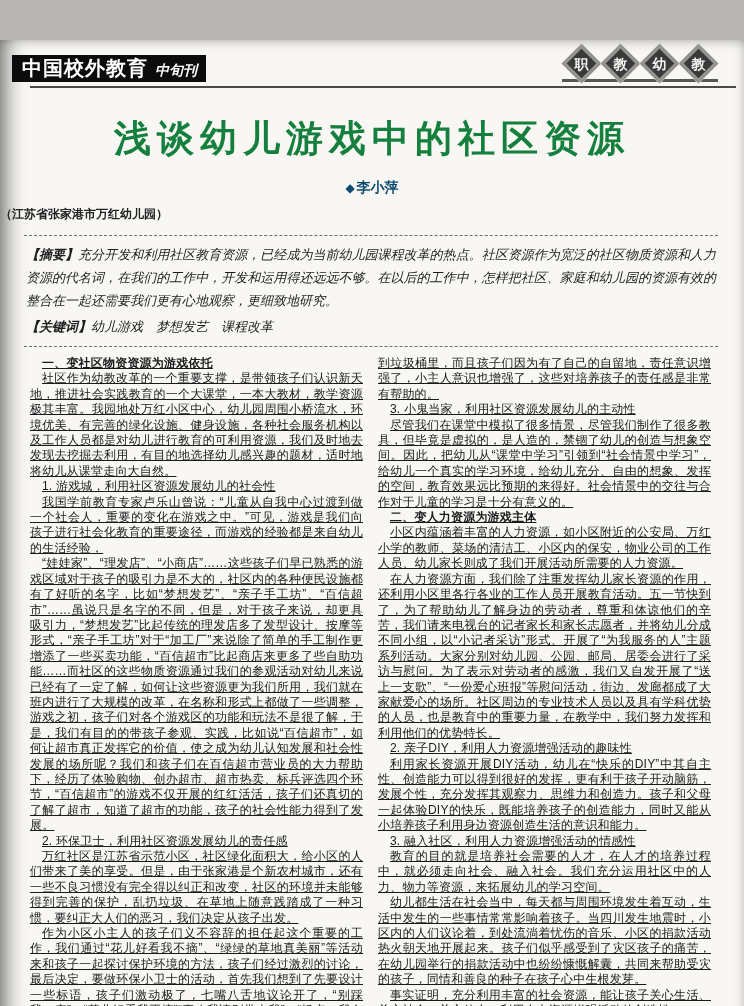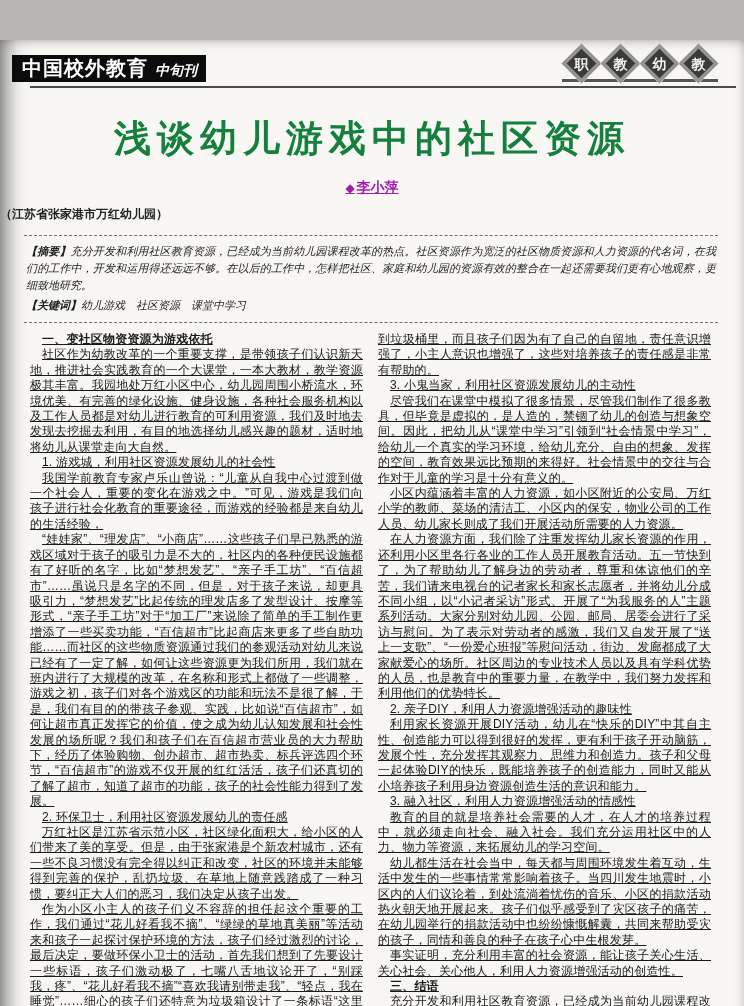--- a/index.html
+++ b/index.html
@@ -58,36 +58,36 @@
     margin:4px 8px 0 30px;
   }
   
   .title{
     text-align:center;
     font-family:"Liberation Serif","DejaVu Serif",serif;
     font-weight:bold;font-size:37px;letter-spacing:6px;
     margin:26px 0 0 0;color:#15803d;
   }
   .author{
-    text-align:center;font-size:14px;margin-top:15px;font-weight:bold;color:#a21caf;text-decoration:underline;
+    text-align:center;font-size:14px;margin-top:15px;font-weight:bold;color:#0c4a6e;
   }
   .author .marker{font-size:12px;margin-right:2px;}
   .affil{
     text-align:left;font-size:12px;margin-top:9px;font-weight:bold;
     font-family:"Liberation Serif","DejaVu Serif",serif;color:#222;
   }
   
   .abstract{
     margin:12px 26px 0 24px;
     border-top:1px dashed #6f6f6d;
     border-bottom:1px dashed #6f6f6d;
     padding:7px 2px 8px 2px;
     font-family:"Liberation Serif","DejaVu Serif",serif;
     font-style:italic;
-    font-size:11px;line-height:17px;
+    font-size:13px;line-height:23px;
     text-align:justify;color:#1d1d1d;
   }
   .abstract p{margin:0;}
   .abstract .kw{margin-top:3px;}
   .abstract .lbl{font-weight:bold;font-style:italic;}
   
   .columns{
     display:flex;gap:15px;
     padding:9px 28px 0 30px;
   }
@@ -145,39 +145,40 @@
   <h1 class="title">浅谈幼儿游戏中的社区资源</h1>
 
   <div class="author">
     <span class="marker">◆</span><span>李小萍</span>
   </div>
 
   <div class="affil">（江苏省张家港市万红幼儿园）</div>
 
   <section class="abstract">
     <p><span class="lbl">【摘要】</span><span>充分开发和利用社区教育资源，已经成为当前幼儿园课程改革的热点。社区资源作为宽泛的社区物质资源和人力资源的代名词，在我们的工作中，开发和运用得还远远不够。在以后的工作中，怎样把社区、家庭和幼儿园的资源有效的整合在一起还需要我们更有心地观察，更细致地研究。</span></p>
-    <p class="kw"><span class="lbl">【关键词】</span><span>幼儿游戏　社区资源　课堂中学习</span></p>
+    <p class="kw"><span class="lbl">【关键词】</span><span>幼儿游戏　梦想发艺　课程改革</span></p>
   </section>
 
   <main class="columns">
     <div class="col">
         <div class="blk h2">一、变社区物资资源为游戏依托</div>
         <div class="blk p">社区作为幼教改革的一个重要支撑，是带领孩子们认识新天地，推进社会实践教育的一个大课堂，一本大教材，教学资源极其丰富。我园地处万红小区中心，幼儿园周围小桥流水，环境优美、有完善的绿化设施、健身设施，各种社会服务机构以及工作人员都是对幼儿进行教育的可利用资源，我们及时地去发现去挖掘去利用，有目的地选择幼儿感兴趣的题材，适时地将幼儿从课堂走向大自然。</div>
         <div class="blk h3">1. 游戏城，利用社区资源发展幼儿的社会性</div>
         <div class="blk p">我国学前教育专家卢乐山曾说：“儿童从自我中心过渡到做一个社会人，重要的变化在游戏之中。”可见，游戏是我们向孩子进行社会化教育的重要途径，而游戏的经验都是来自幼儿的生活经验，</div>
         <div class="blk p">“娃娃家”、“理发店”、“小商店”……这些孩子们早已熟悉的游戏区域对于孩子的吸引力是不大的，社区内的各种便民设施都有了好听的名字，比如“梦想发艺”、“亲子手工坊”、“百信超市”……虽说只是名字的不同，但是，对于孩子来说，却更具吸引力，“梦想发艺”比起传统的理发店多了发型设计、按摩等形式，“亲子手工坊”对于“加工厂”来说除了简单的手工制作更增添了一些买卖功能，“百信超市”比起商店来更多了些自助功能……而社区的这些物质资源通过我们的参观活动对幼儿来说已经有了一定了解，如何让这些资源更为我们所用，我们就在班内进行了大规模的改革，在名称和形式上都做了一些调整，游戏之初，孩子们对各个游戏区的功能和玩法不是很了解，于是，我们有目的的带孩子参观、实践，比如说“百信超市”，如何让超市真正发挥它的价值，使之成为幼儿认知发展和社会性发展的场所呢？我们和孩子们在百信超市营业员的大力帮助下，经历了体验购物、创办超市、超市热卖、标兵评选四个环节，“百信超市”的游戏不仅开展的红红活活，孩子们还真切的了解了超市，知道了超市的功能，孩子的社会性能力得到了发展。</div>
         <div class="blk h3">2. 环保卫士，利用社区资源发展幼儿的责任感</div>
         <div class="blk p">万红社区是江苏省示范小区，社区绿化面积大，给小区的人们带来了美的享受。但是，由于张家港是个新农村城市，还有一些不良习惯没有完全得以纠正和改变，社区的环境并未能够得到完善的保护，乱扔垃圾、在草地上随意践踏成了一种习惯，要纠正大人们的恶习，我们决定从孩子出发。</div>
         <div class="blk p">作为小区小主人的孩子们义不容辞的担任起这个重要的工作，我们通过“花儿好看我不摘”、“绿绿的草地真美丽”等活动来和孩子一起探讨保护环境的方法，孩子们经过激烈的讨论，最后决定，要做环保小卫士的活动，首先我们想到了先要设计一些标语，孩子们激动极了，七嘴八舌地议论开了，“别踩我，疼”、“花儿好看我不摘”“喜欢我请别带走我”、“轻点，我在睡觉”……细心的孩子们还特意为垃圾箱设计了一条标语“这里是垃圾的家”，一系列充满童趣的标语就这样应用而生。</div>
         <div class="blk p">标语商量好了，我们还特意组织了一次“亲子制作”的活动，请孩子和爸爸妈妈一起制作了底版，当浩浩荡荡的队伍来到社区的广场上的时候，很多社区的居民驻足观看，孩子们每人领了一块自留地，从此，我们经常能看见孩子们提醒社区居民垃圾要入箱，当然，随意采摘花朵和随意践踏草地的居民经常能遭到我们环保小卫士们的义正言辞的制止，家长们也戏称孩子现在是“垃圾王”了，因为，孩子现在看到地上的垃圾马上就要捡了送</div>
       </div>
     <div class="col">
         <div class="blk cont">到垃圾桶里，而且孩子们因为有了自己的自留地，责任意识增强了，小主人意识也增强了，这些对培养孩子的责任感是非常有帮助的。</div>
         <div class="blk h3">3. 小鬼当家，利用社区资源发展幼儿的主动性</div>
         <div class="blk p">尽管我们在课堂中模拟了很多情景，尽管我们制作了很多教具，但毕竟是虚拟的，是人造的，禁锢了幼儿的创造与想象空间。因此，把幼儿从“课堂中学习”引领到“社会情景中学习”，给幼儿一个真实的学习环境，给幼儿充分、自由的想象、发挥的空间，教育效果远比预期的来得好。社会情景中的交往与合作对于儿童的学习是十分有意义的。</div>
+        <div class="blk h2">二、变人力资源为游戏主体</div>
         <div class="blk p">小区内蕴涵着丰富的人力资源，如小区附近的公安局、万红小学的教师、菜场的清洁工、小区内的保安，物业公司的工作人员、幼儿家长则成了我们开展活动所需要的人力资源。</div>
         <div class="blk p">在人力资源方面，我们除了注重发挥幼儿家长资源的作用，还利用小区里各行各业的工作人员开展教育活动。五一节快到了，为了帮助幼儿了解身边的劳动者，尊重和体谅他们的辛苦，我们请来电视台的记者家长和家长志愿者，并将幼儿分成不同小组，以“小记者采访”形式、开展了“为我服务的人”主题系列活动。大家分别对幼儿园、公园、邮局、居委会进行了采访与慰问。为了表示对劳动者的感激，我们又自发开展了“送上一支歌”、“一份爱心班报”等慰问活动，街边、发廊都成了大家献爱心的场所。社区周边的专业技术人员以及具有学科优势的人员，也是教育中的重要力量，在教学中，我们努力发挥和利用他们的优势特长。</div>
         <div class="blk h3">2. 亲子DIY，利用人力资源增强活动的趣味性</div>
         <div class="blk p">利用家长资源开展DIY活动，幼儿在“快乐的DIY”中其自主性、创造能力可以得到很好的发挥，更有利于孩子开动脑筋，发展个性，充分发挥其观察力、思维力和创造力。孩子和父母一起体验DIY的快乐，既能培养孩子的创造能力，同时又能从小培养孩子利用身边资源创造生活的意识和能力。</div>
         <div class="blk h3">3. 融入社区，利用人力资源增强活动的情感性</div>
         <div class="blk p">教育的目的就是培养社会需要的人才，在人才的培养过程中，就必须走向社会、融入社会。我们充分运用社区中的人力、物力等资源，来拓展幼儿的学习空间。</div>
         <div class="blk p">幼儿都生活在社会当中，每天都与周围环境发生着互动，生活中发生的一些事情常常影响着孩子。当四川发生地震时，小区内的人们议论着，到处流淌着忧伤的音乐、小区的捐款活动热火朝天地开展起来。孩子们似乎感受到了灾区孩子的痛苦，在幼儿园举行的捐款活动中也纷纷慷慨解囊，共同来帮助受灾的孩子，同情和善良的种子在孩子心中生根发芽。</div>
         <div class="blk p">事实证明，充分利用丰富的社会资源，能让孩子关心生活、关心社会、关心他人，利用人力资源增强活动的创造性。</div>
         <div class="blk h2">三、结语</div>
         <div class="blk p">充分开发和利用社区教育资源，已经成为当前幼儿园课程改革的热点。社区资源作为宽泛的社区物质资源和人力资源的代名词，在我们的工作中，开发和运用的还远远不够，在以后的工作中，怎样把社区、家庭和幼儿园的资源有效的整合在一起还需要我们更有心地观察，更细致地研究。</div>

